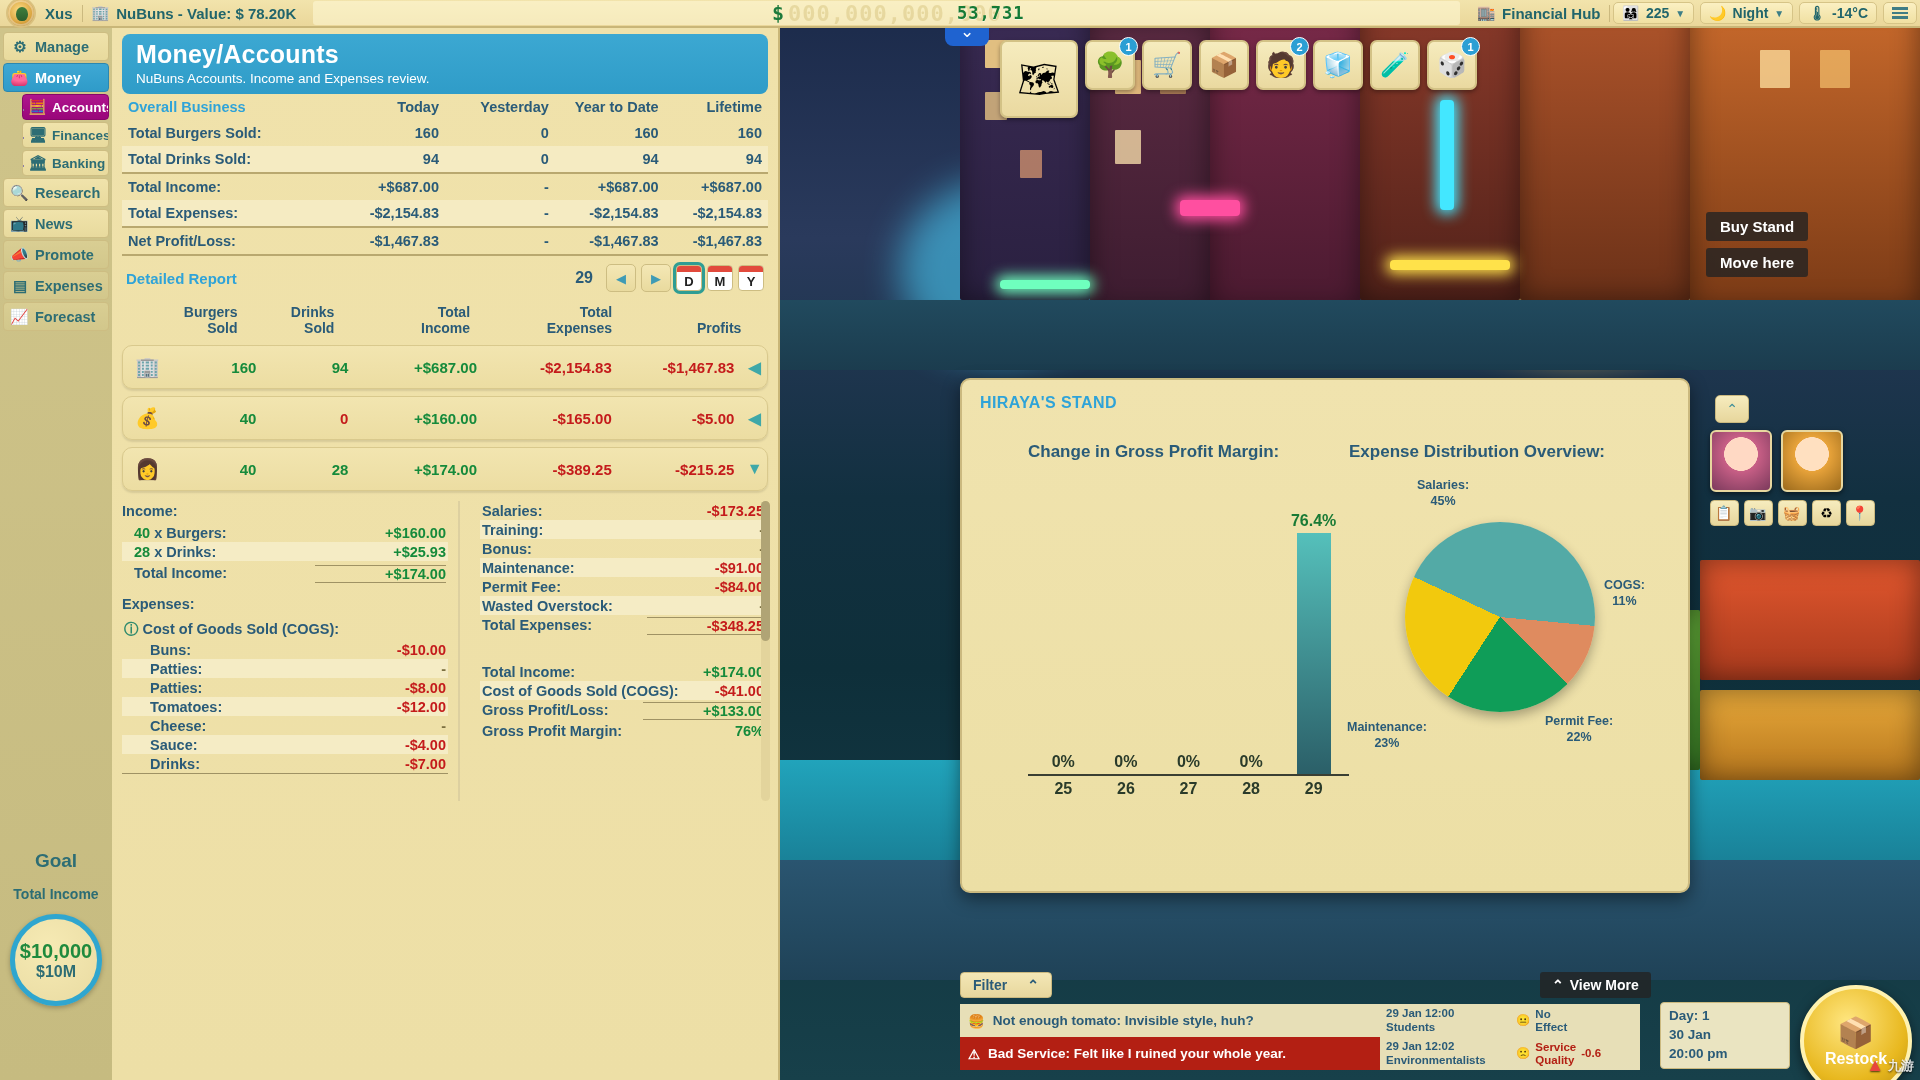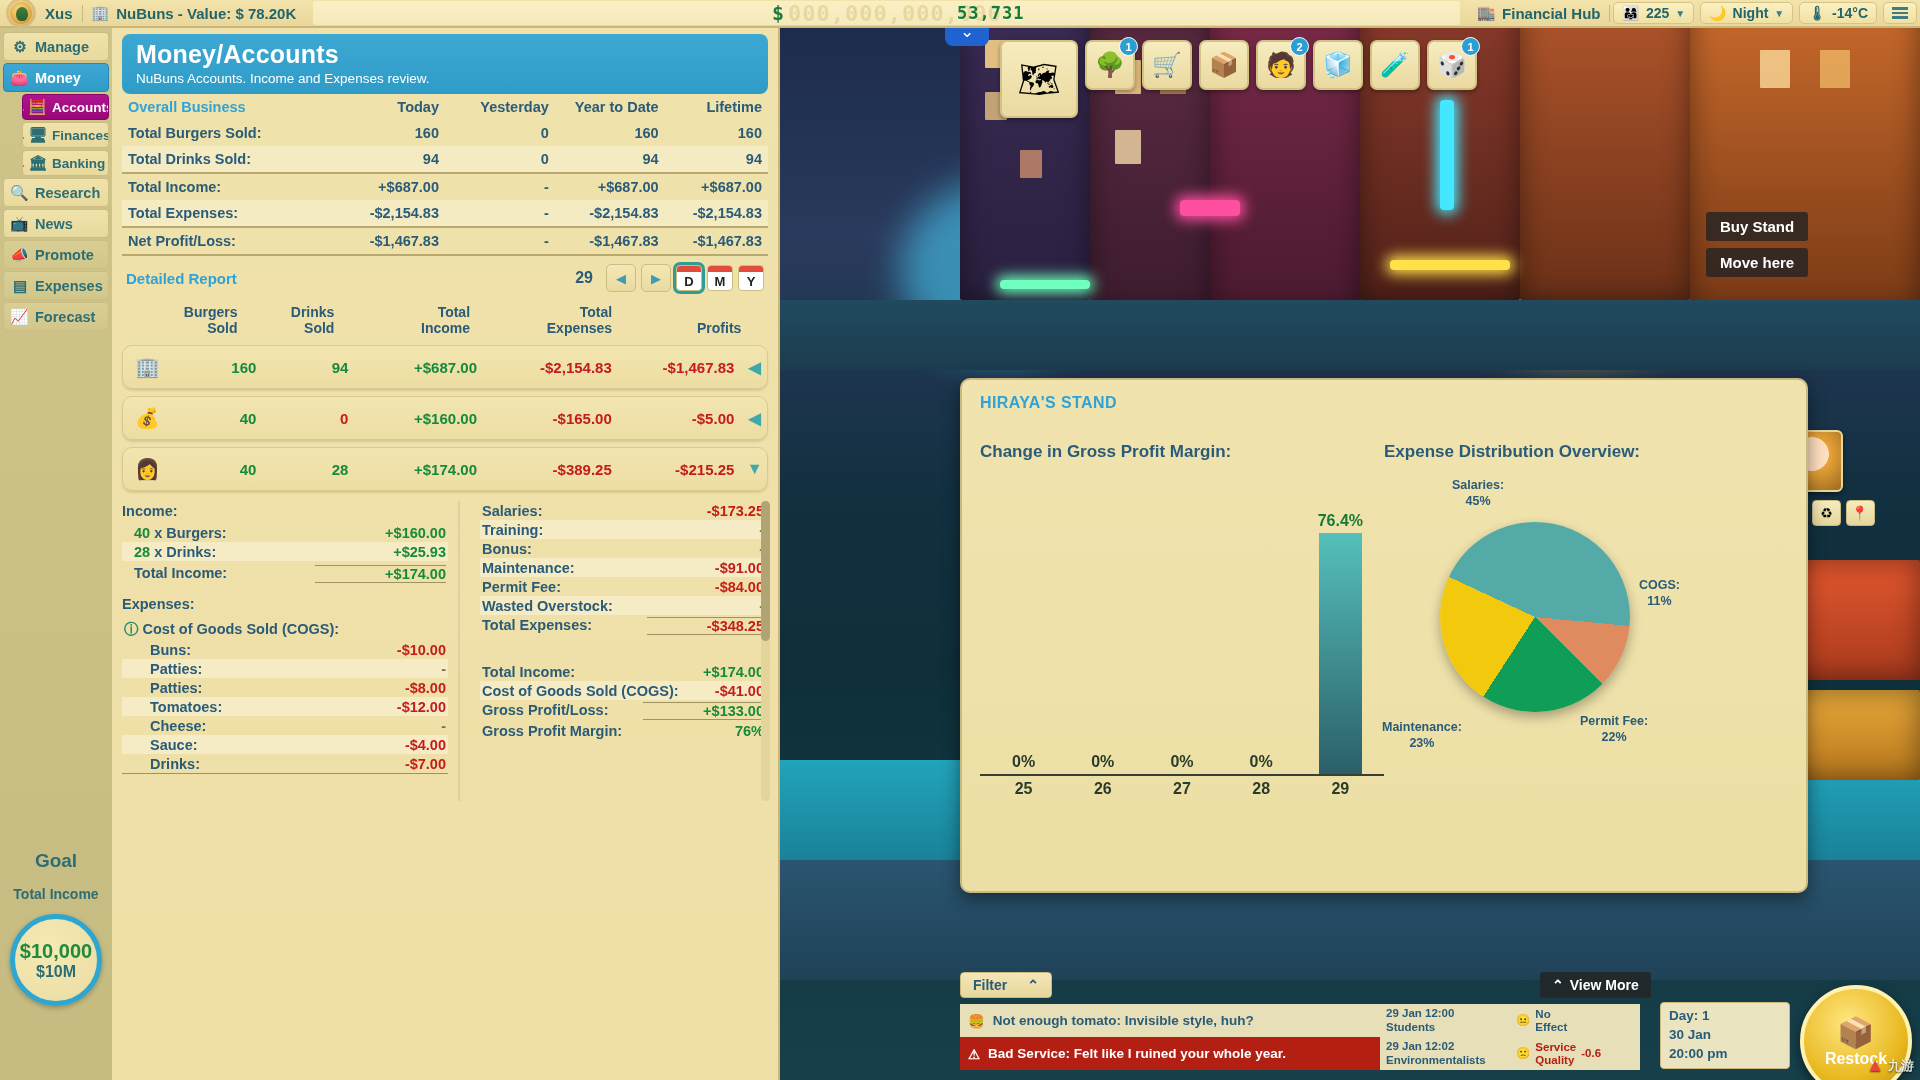--- a/index.html
+++ b/index.html
@@ -231,28 +231,28 @@
     display:flex; align-items:center; justify-content:center;
     border:1.5px solid #fff;
   }
   #collapse-chevron {
     position:absolute; left:945px; top:16px; width:44px; height:30px;
     background:#1f63d0; border-radius:0 0 8px 8px; color:#fff;
     display:flex; align-items:center; justify-content:center; font-size:17px; z-index:26;
   }
   
   #stand-panel {
-    position:absolute; left:960px; top:378px; width:848px; height:515px;
+    position:absolute; left:960px; top:378px; width:730px; height:515px;
     background: linear-gradient(180deg,#f0e3ae,#ecdfa5);
     border:2px solid #cbb97f; border-radius:10px; z-index:28;
     box-shadow: 0 6px 18px rgba(0,0,0,.45);
     padding: 14px 18px;
   }
   .stand-title { color:#2fa3d8; font-size:16px; font-weight:bold; letter-spacing:.4px;}
-  #stand-body { display:flex; margin-top:30px; }
+  #stand-body { display:flex; margin-top:30px;margin-left:48px; }
   .chart-half { width:50%; position:relative; }
   .chart-cap { font-size:17px; font-weight:bold; color:#2a5b78; }
   
   .bars {
     position:relative; height:300px; margin-top:14px;
     display:flex; align-items:flex-end; justify-content:space-around;
     border-bottom:2px solid #3a3f33; padding: 0 4px;
   }
   .bar-col { width:17%; display:flex; flex-direction:column; align-items:center; justify-content:flex-end; height:100%;}
   .bar-val { font-size:16px; font-weight:bold; margin-bottom:3px; }

